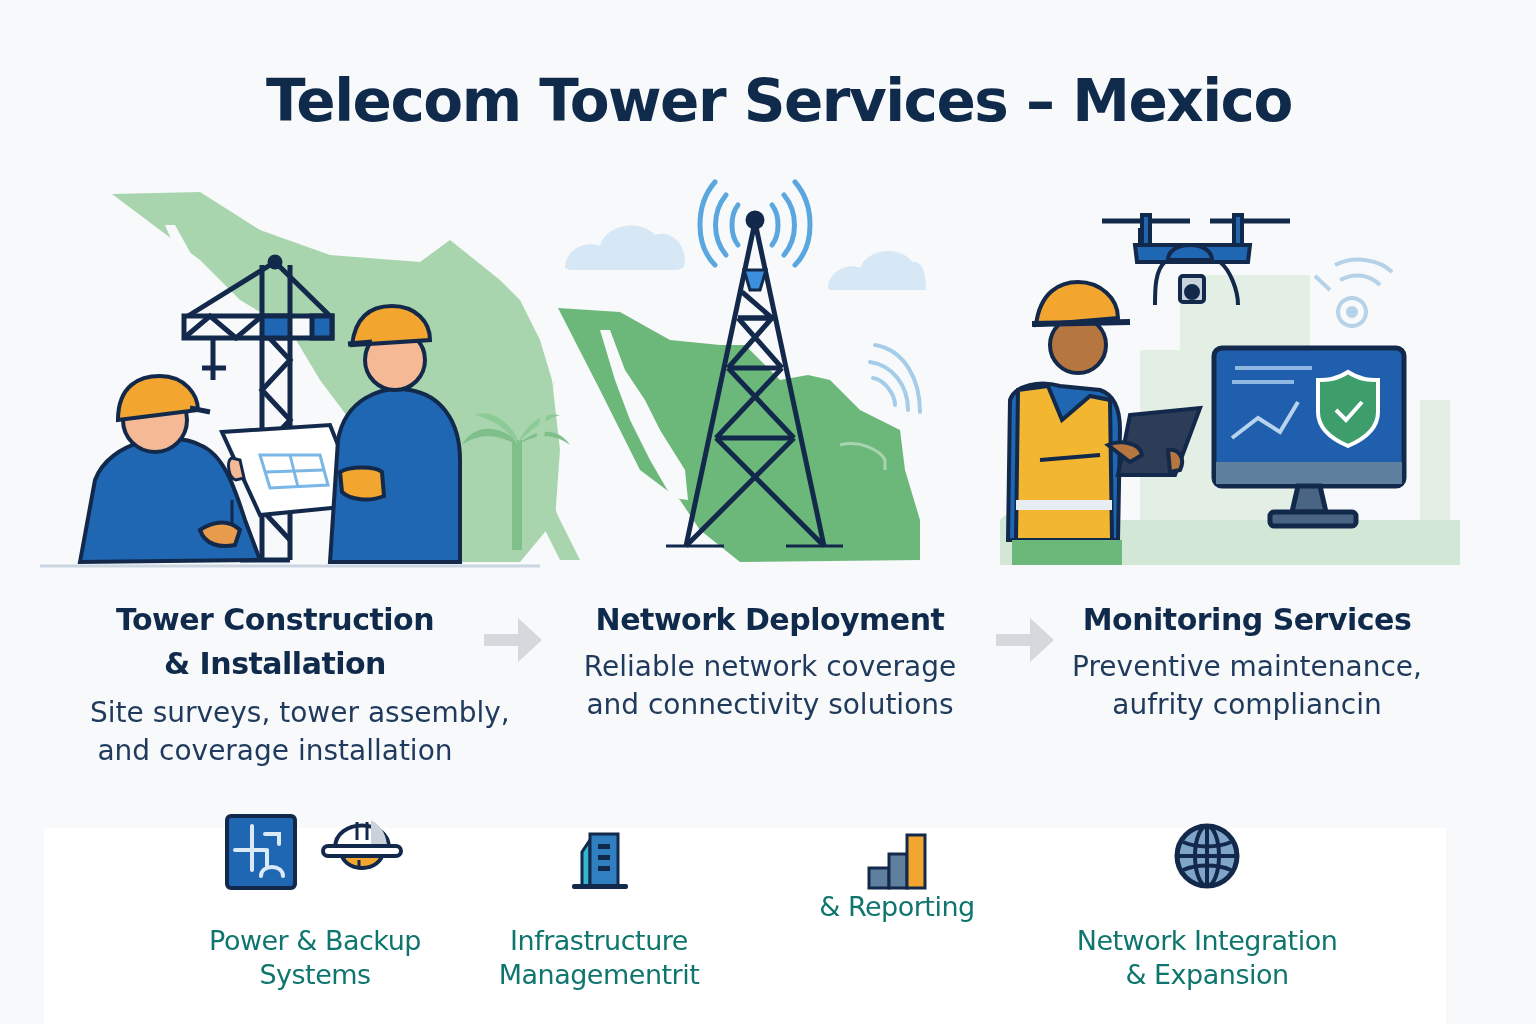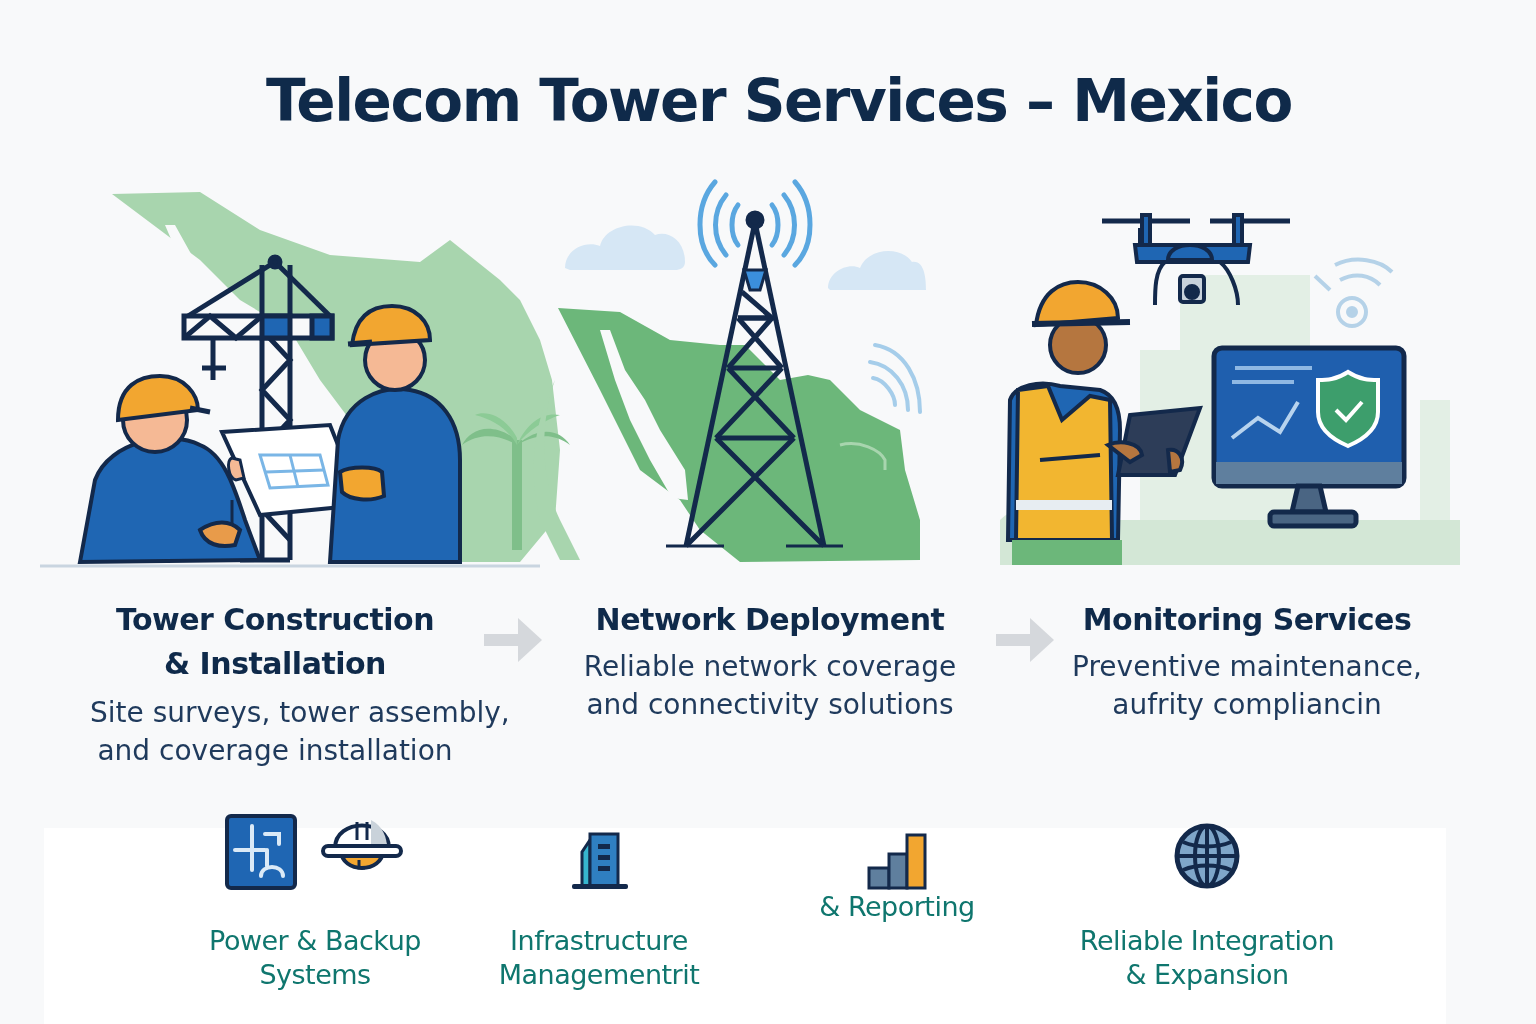--- a/index.html
+++ b/index.html
@@ -316,15 +316,15 @@
   <div class="feature-icons">
     <svg width="68" height="68" viewBox="0 0 68 68">
       <circle cx="34" cy="34" r="30" fill="#7fa6c9" stroke="#13294b" stroke-width="5"></circle>
       <ellipse cx="34" cy="34" rx="12" ry="30" fill="none" stroke="#13294b" stroke-width="4"></ellipse>
       <line x1="34" y1="4" x2="34" y2="64" stroke="#13294b" stroke-width="4"></line>
       <line x1="4" y1="34" x2="64" y2="34" stroke="#13294b" stroke-width="4"></line>
       <path d="M10 20 C24 26 44 26 58 20" stroke="#13294b" stroke-width="4" fill="none"></path>
       <path d="M10 48 C24 42 44 42 58 48" stroke="#13294b" stroke-width="4" fill="none"></path>
     </svg>
   </div>
-  <div class="feature-label" style="margin-top:34px;">Reliable Integration</div>
+  <div class="feature-label" style="margin-top:34px;">Network Integration</div>
   <div class="feature-label" style="margin-top:0;">&amp; Expansion</div>
 </div>
 
 </body></html>

